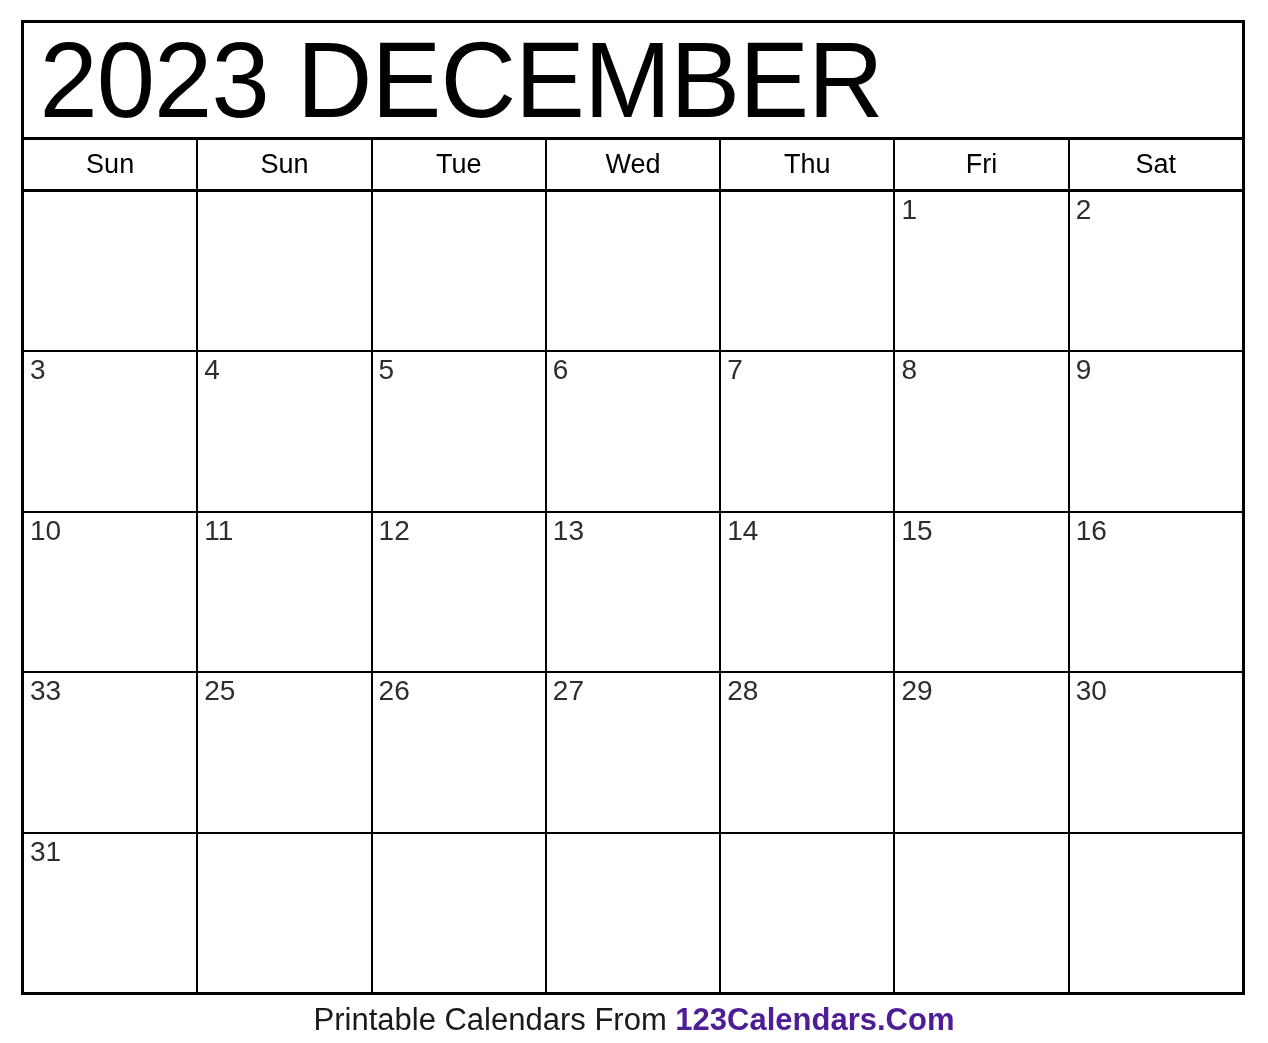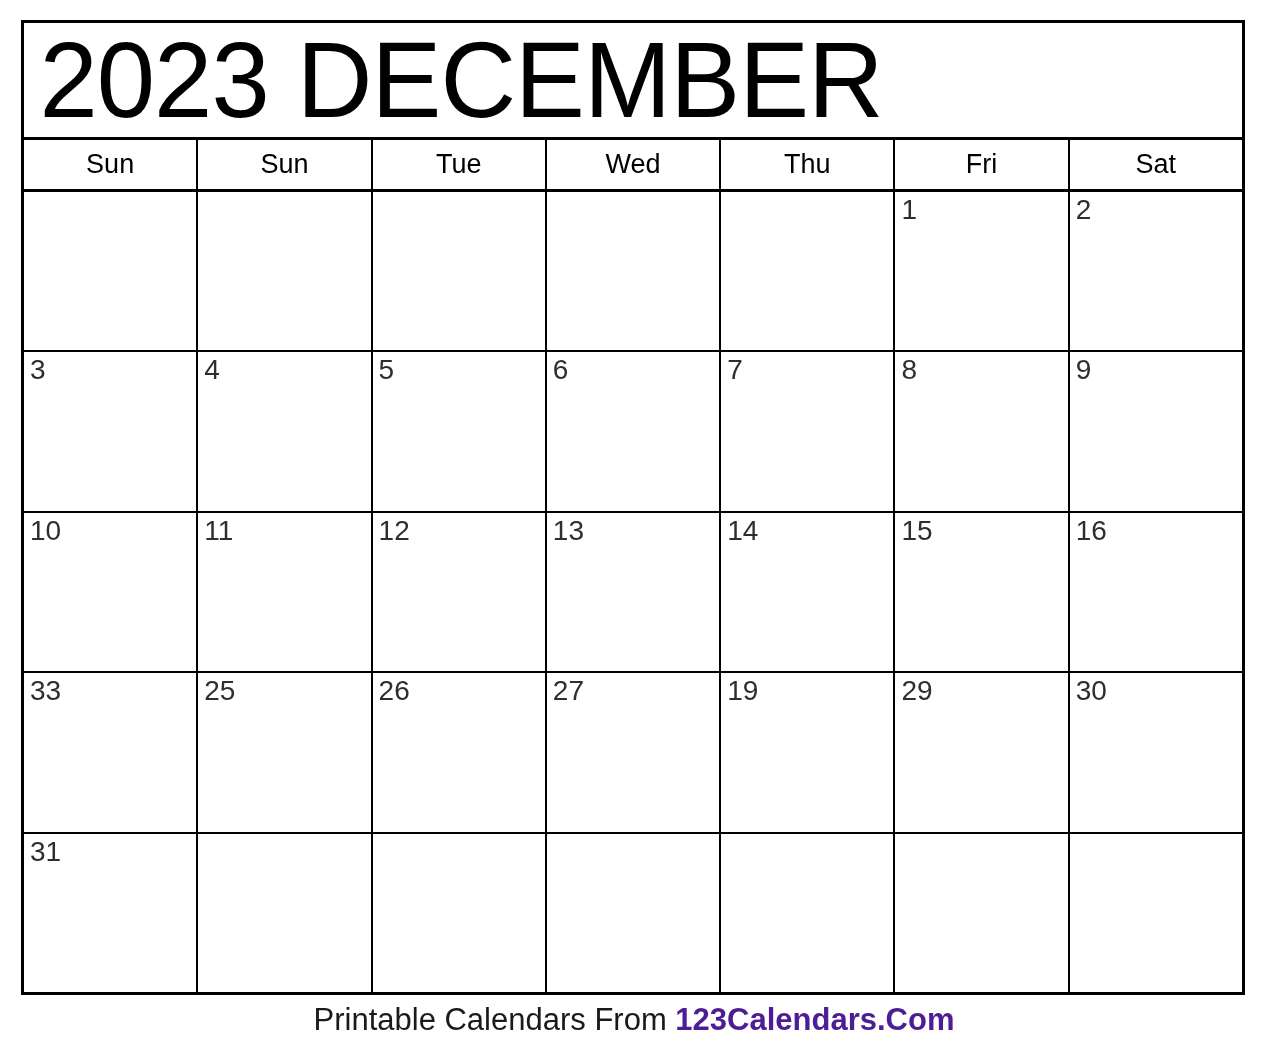--- a/index.html
+++ b/index.html
@@ -218,21 +218,21 @@
           <div class="day-cell">
             <span class="day-number">25</span>
           </div>
           <div class="day-cell">
             <span class="day-number">26</span>
           </div>
           <div class="day-cell">
             <span class="day-number">27</span>
           </div>
           <div class="day-cell">
-            <span class="day-number">19</span>
+            <span class="day-number">28</span>
           </div>
           <div class="day-cell">
             <span class="day-number">29</span>
           </div>
           <div class="day-cell">
             <span class="day-number">30</span>
           </div>
         </div>
         <div class="week-row">
           <div class="day-cell">

